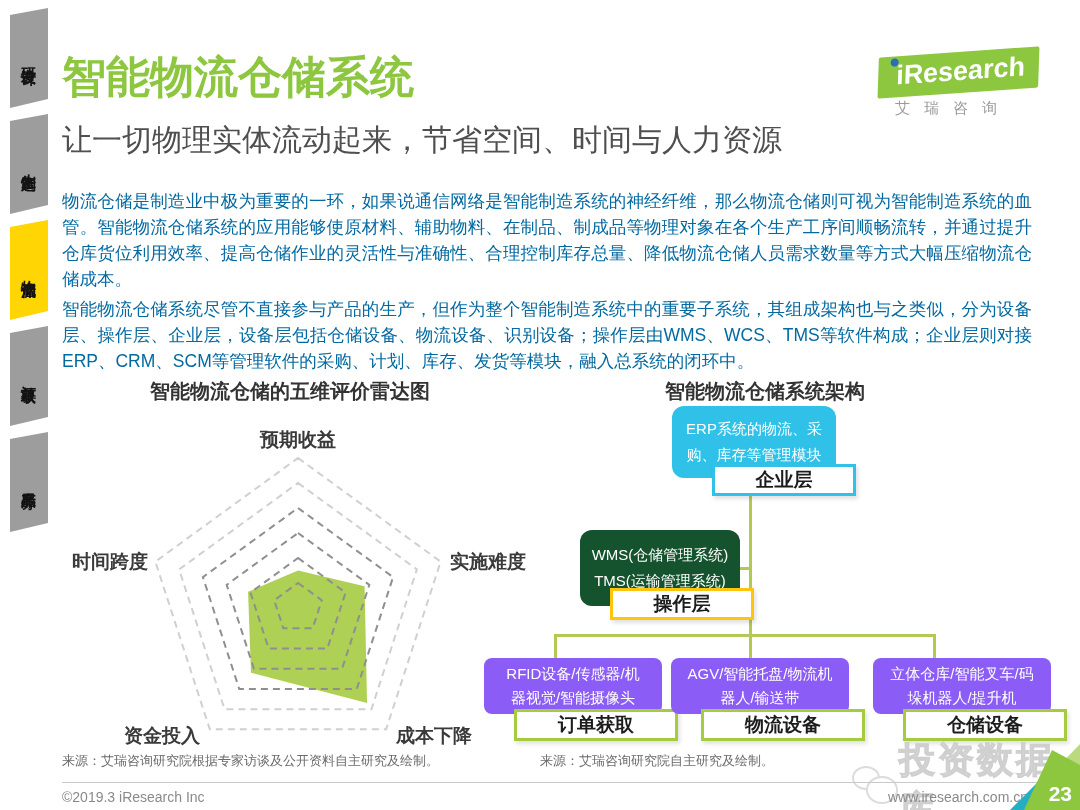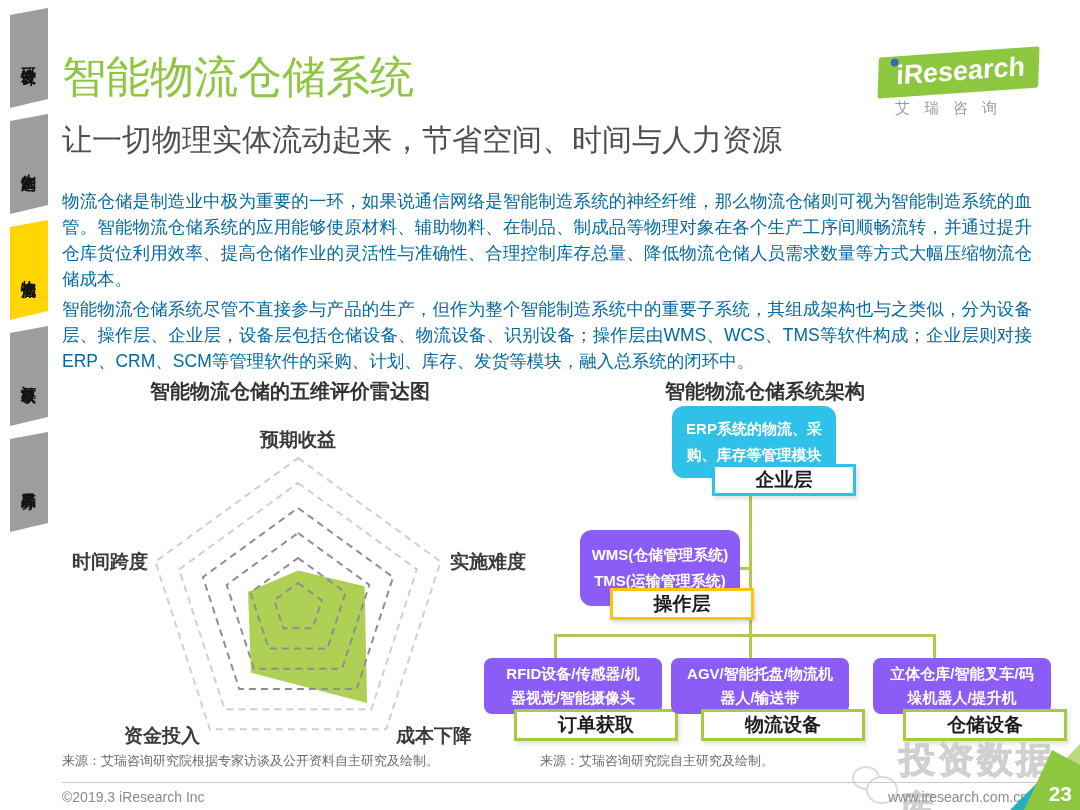--- a/index.html
+++ b/index.html
@@ -8,21 +8,21 @@
 
   
   .side-tab{position:absolute;left:10px;width:38px;height:100px;background:#9d9d9d;
             display:flex;align-items:center;justify-content:center;
             clip-path:polygon(0 7px,100% 0,100% calc(100% - 9px),0 100%);}
   .side-tab.active{background:#ffd504;}
   .side-tab .vtext{writing-mode:vertical-rl;text-orientation:upright;
             font-size:15px;font-weight:600;color:#141414;letter-spacing:1px;line-height:1;}
 
   
-  .page-title{position:absolute;left:62px;top:48px;font-size:44px;font-weight:normal;color:#8dc63f;}
+  .page-title{position:absolute;left:62px;top:48px;font-size:44px;font-weight:bold;color:#8dc63f;}
   .page-subtitle{position:absolute;left:62px;top:120px;font-size:30px;font-weight:normal;color:#4f4f4f;}
   .logo{position:absolute;left:878px;top:52px;width:150px;}
   .logo-slab{position:relative;display:inline-block;background:#8dc63f;color:#fff;
              padding:4px 14px 6px 18px;font-size:27px;font-weight:bold;
              transform:rotate(-4deg) skewX(-6deg);border-radius:2px;}
   .logo-dot{position:absolute;left:12px;top:2px;width:8px;height:8px;border-radius:50%;background:#2a6fb4;}
   .logo-cn{margin-top:6px;color:#9a9a9a;font-size:15px;letter-spacing:14px;text-align:center;}
 
   
   .para{position:absolute;left:62px;width:970px;font-size:17.5px;line-height:26px;
@@ -39,25 +39,25 @@
   #radar-svg{position:absolute;left:60px;top:420px;}
   #radar-svg .ring{fill:none;stroke-width:2;stroke-dasharray:7 5;}
   #radar-svg .ring.dark{stroke:#8f8f8f;}
   #radar-svg .ring.light{stroke:#d0d0d0;}
   #radar-svg .val{fill:#a9cd4c;fill-opacity:0.95;stroke:none;}
   #radar-svg text{font-size:19px;font-weight:bold;fill:#3a3a3a;
         font-family:"Liberation Sans","DejaVu Sans",sans-serif;}
 
   
   .arch-line{position:absolute;background:#b2ca53;}
-  .abox{position:absolute;border-radius:12px;color:#fff;font-size:15px;font-weight:bold;
+  .abox{position:absolute;border-radius:12px;color:#fff;font-size:15px;font-weight:normal;
         display:flex;align-items:center;justify-content:center;text-align:center;
         white-space:pre-line;line-height:26px;}
   .abox.cyan{background:#2fc1e7;}
-  .abox.yellow{background:#8b5cf6;}
+  .abox.yellow{background:#14532d;}
   .abox.green{background:#8b5cf6;border-radius:8px;line-height:24px;}
   .alabel{position:absolute;background:#fff;display:flex;align-items:center;justify-content:center;
         font-size:19px;font-weight:bold;color:#1c1c1c;box-shadow:2px 3px 4px rgba(0,0,0,0.12);}
   .alabel.cyan{border:3px solid #2fc1e7;}
   .alabel.yellow{border:3px solid #fec40e;}
   .alabel.green{border:3px solid #a5cb3e;}
 
   
   .source{position:absolute;top:752px;font-size:13px;color:#6b6b6b;}
   .source.left{left:62px;}

